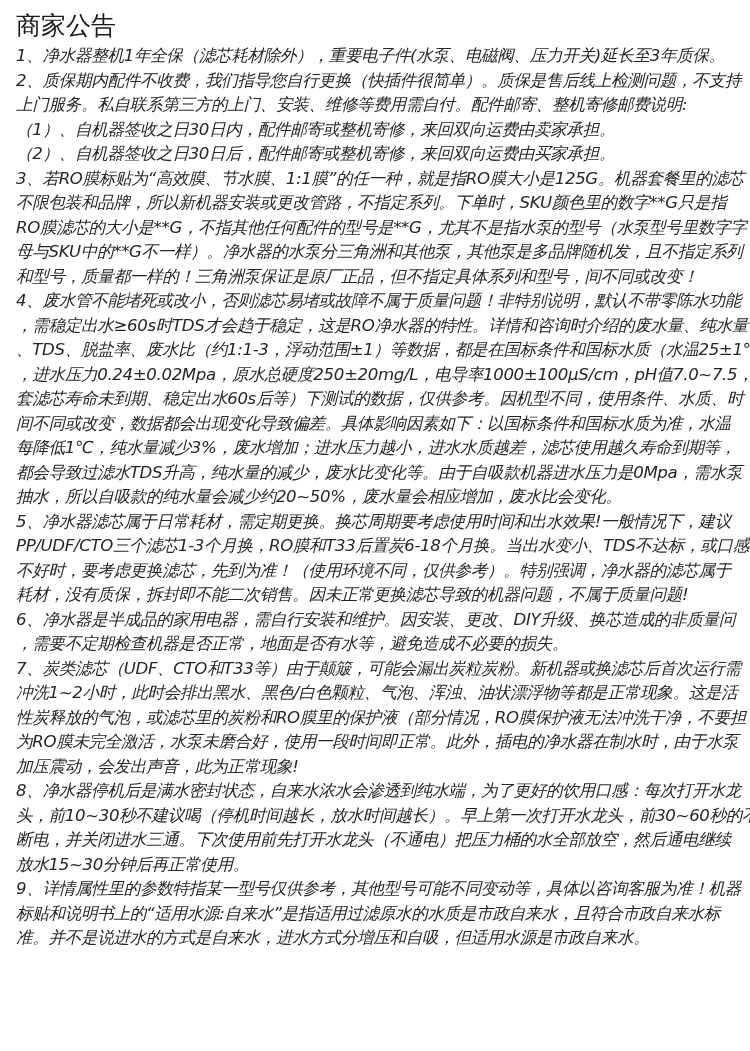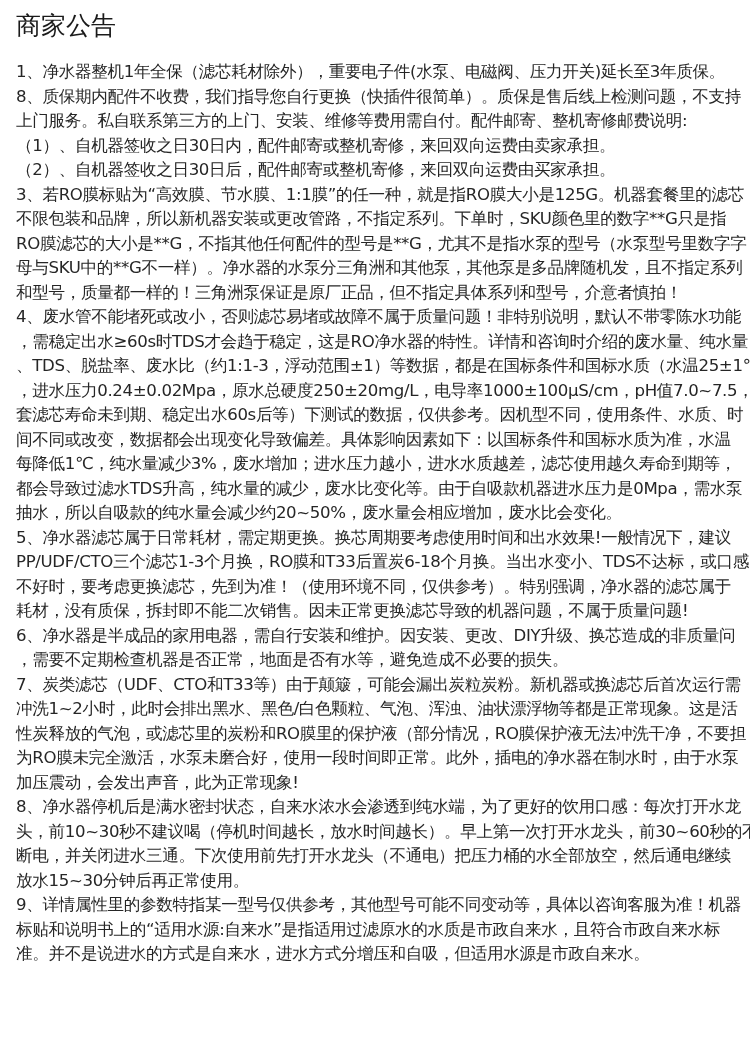--- a/index.html
+++ b/index.html
@@ -24,47 +24,48 @@
     .title {
       font-size: 25px;
       line-height: 32px;
       height: 32px;
       margin: 0;
       font-weight: normal;
       color: #1a1a1a;
       letter-spacing: 0px;
     }
     .lines {
-      margin-top: 18px;
+      margin-top: 2px;
+      font-style: italic;
     }
     .line {
       font-size: 16.6px;
       line-height: 24.5px;
       height: 24.5px;
       white-space: nowrap;
       letter-spacing: -0.35px;
       color: #262626;
     }
   </style>
 </head>
 <body>
 
 <div class="page">
   <h1 class="title">商家公告</h1>
   <div class="lines">
     <div class="line">1、净水器整机1年全保（滤芯耗材除外），重要电子件(水泵、电磁阀、压力开关)延长至3年质保。</div>
-    <div class="line">8、质保期内配件不收费，我们指导您自行更换（快插件很简单）。质保是售后线上检测问题，不支持</div>
+    <div class="line">2、质保期内配件不收费，我们指导您自行更换（快插件很简单）。质保是售后线上检测问题，不支持</div>
     <div class="line">上门服务。私自联系第三方的上门、安装、维修等费用需自付。配件邮寄、整机寄修邮费说明:</div>
     <div class="line">（1）、自机器签收之日30日内，配件邮寄或整机寄修，来回双向运费由卖家承担。</div>
     <div class="line">（2）、自机器签收之日30日后，配件邮寄或整机寄修，来回双向运费由买家承担。</div>
     <div class="line">3、若RO膜标贴为“高效膜、节水膜、1:1膜”的任一种，就是指RO膜大小是125G。机器套餐里的滤芯</div>
     <div class="line">不限包装和品牌，所以新机器安装或更改管路，不指定系列。下单时，SKU颜色里的数字**G只是指</div>
     <div class="line">RO膜滤芯的大小是**G，不指其他任何配件的型号是**G，尤其不是指水泵的型号（水泵型号里数字字</div>
     <div class="line">母与SKU中的**G不一样）。净水器的水泵分三角洲和其他泵，其他泵是多品牌随机发，且不指定系列</div>
-    <div class="line">和型号，质量都一样的！三角洲泵保证是原厂正品，但不指定具体系列和型号，介意者慎拍！</div>
+    <div class="line">和型号，质量都一样的！三角洲泵保证是原厂正品，但不指定具体系列和型号，间不同或改变！</div>
     <div class="line">4、废水管不能堵死或改小，否则滤芯易堵或故障不属于质量问题！非特别说明，默认不带零陈水功能</div>
     <div class="line">，需稳定出水≥60s时TDS才会趋于稳定，这是RO净水器的特性。详情和咨询时介绍的废水量、纯水量</div>
     <div class="line">、TDS、脱盐率、废水比（约1:1-3，浮动范围±1）等数据，都是在国标条件和国标水质（水温25±1℃</div>
     <div class="line">，进水压力0.24±0.02Mpa，原水总硬度250±20mg/L，电导率1000±100μS/cm，pH值7.0~7.5，全</div>
     <div class="line">套滤芯寿命未到期、稳定出水60s后等）下测试的数据，仅供参考。因机型不同，使用条件、水质、时</div>
     <div class="line">间不同或改变，数据都会出现变化导致偏差。具体影响因素如下：以国标条件和国标水质为准，水温</div>
     <div class="line">每降低1℃，纯水量减少3%，废水增加；进水压力越小，进水水质越差，滤芯使用越久寿命到期等，</div>
     <div class="line">都会导致过滤水TDS升高，纯水量的减少，废水比变化等。由于自吸款机器进水压力是0Mpa，需水泵</div>
     <div class="line">抽水，所以自吸款的纯水量会减少约20~50%，废水量会相应增加，废水比会变化。</div>
     <div class="line">5、净水器滤芯属于日常耗材，需定期更换。换芯周期要考虑使用时间和出水效果!一般情况下，建议</div>

